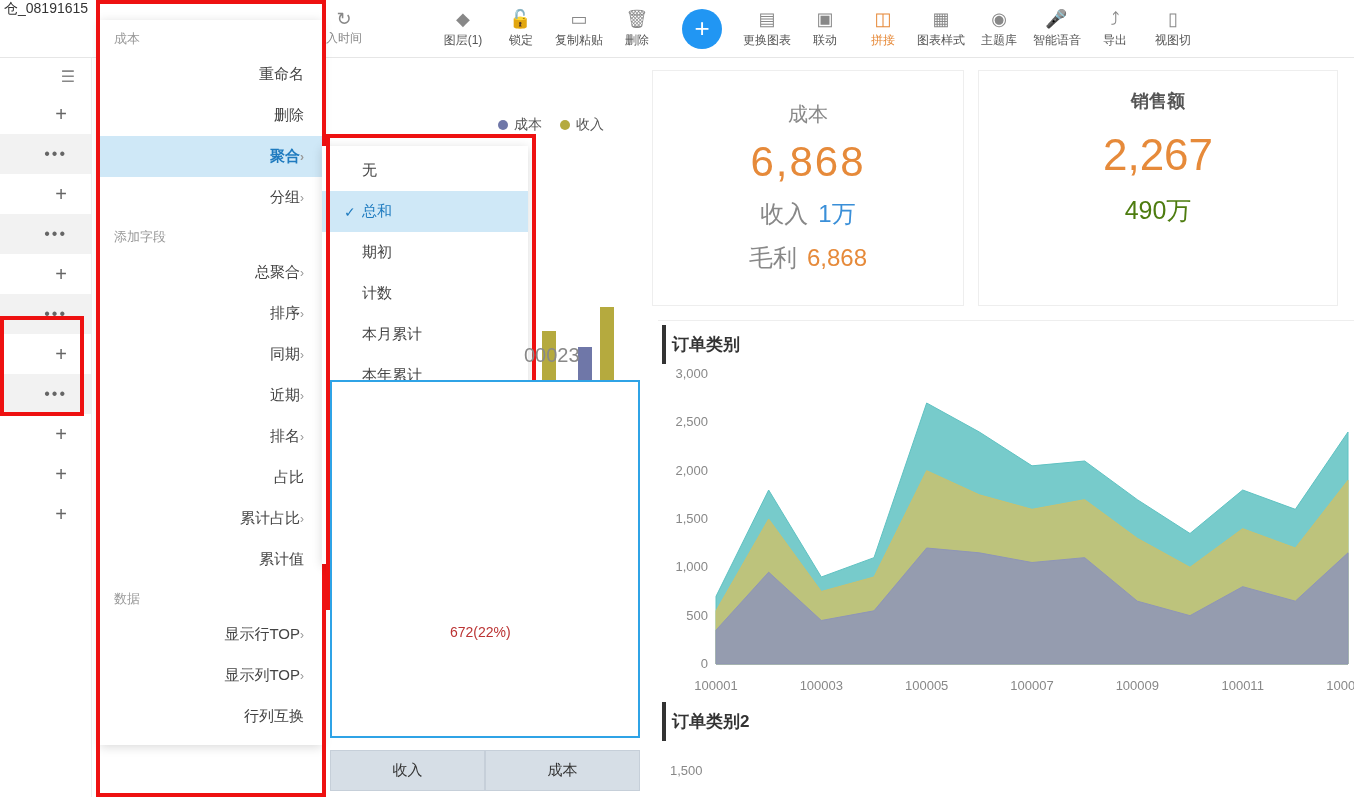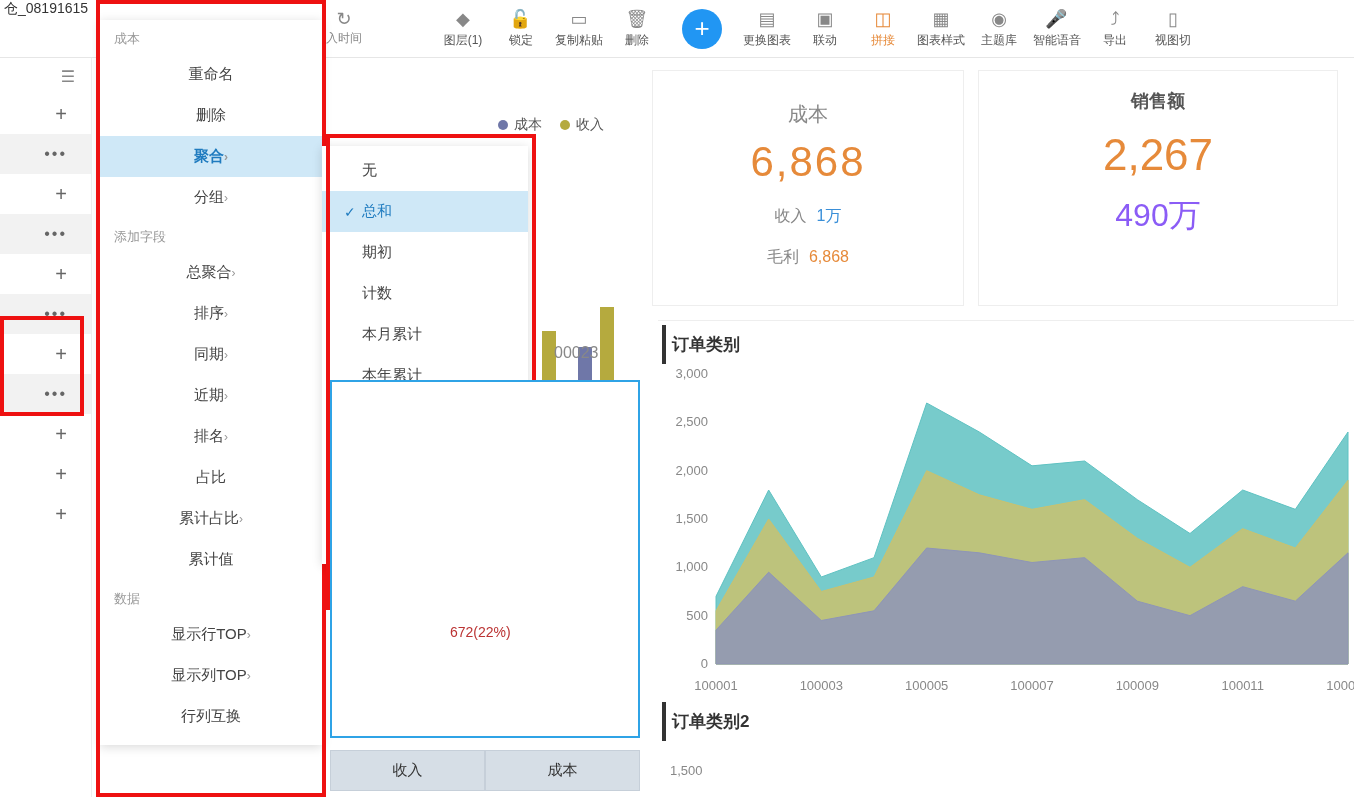--- a/index.html
+++ b/index.html
@@ -14,51 +14,51 @@
 .spacer { flex: 0 0 430px; }
 
 .left-rail { position: absolute; left: 0; top: 58px; width: 92px; height: 740px; border-right: 1px solid #eee; }
 .rail-toggle { height: 36px; display: flex; align-items: center; justify-content: flex-end; padding-right: 16px; color: #888; }
 .rail-row { height: 40px; display: flex; align-items: center; justify-content: flex-end; padding-right: 24px; color: #666; font-size: 20px; }
 .rail-row.dots { background: #f2f2f2; font-size: 16px; letter-spacing: 2px; }
 .hl-box1 { position: absolute; left: 0; top: 316px; width: 84px; height: 100px; border: 4px solid #e11; pointer-events: none; }
 
 .ctx-menu { position: absolute; left: 100px; top: 20px; width: 222px; background: #fff; box-shadow: 0 2px 10px rgba(0,0,0,.15); font-size: 15px; color: #444; padding-bottom: 8px; }
 .ctx-header { padding: 10px 14px 6px; color: #999; font-size: 13px; }
-.ctx-item { padding: 11px 18px; display: flex; justify-content: center; align-items: center; cursor: pointer; }
+.ctx-item { padding: 11px 18px; display: flex; justify-content: flex-end; align-items: center; cursor: pointer; }
 .ctx-item:hover, .ctx-item.active { background: #cfe8f7; color: #1f7bbf; font-weight: bold; }
 .ctx-item .chev { color: #999; font-size: 12px; }
 .hl-menu1 { position: absolute; left: 96px; top: 0; width: 230px; height: 797px; border: 4px solid #e11; pointer-events: none; }
 
 .sub-menu { position: absolute; left: 322px; top: 146px; width: 206px; background: #fff; box-shadow: 0 2px 10px rgba(0,0,0,.15); font-size: 15px; color: #444; padding: 4px 0; }
 .sub-item { padding: 11px 22px; cursor: pointer; display: flex; align-items: center; }
 .sub-item.sel { background: #cfe8f7; color: #1f7bbf; }
 .sub-item .chk { width: 18px; color: #1f7bbf; font-size: 14px; }
 .hl-menu2 { position: absolute; left: 326px; top: 134px; width: 210px; height: 476px; border: 4px solid #e11; pointer-events: none; }
 
 .dash { position: absolute; left: 330px; top: 62px; right: 0; bottom: 0; }
 
 .legend { position: absolute; left: 168px; top: 54px; font-size: 14px; color: #555; display: flex; gap: 18px; }
 .ldot { width: 10px; height: 10px; border-radius: 50%; display: inline-block; margin-right: 6px; vertical-align: middle; }
 .bars-frag { position: absolute; left: 212px; top: 175px; width: 90px; height: 150px; display: flex; align-items: flex-end; gap: 8px; }
 .bar { width: 14px; }
-.xcat { position: absolute; left: 194px; top: 282px; color: #888; font-size: 16px; margin-left: 30px; }
+.xcat { position: absolute; left: 194px; top: 282px; color: #888; font-size: 20px; }
 
 .kpi { position: absolute; background: #fff; border: 1px solid #eee; }
 .kpi1 { left: 322px; top: 8px; width: 312px; height: 236px; text-align: center; padding-top: 30px; }
 .kpi1 .title { font-size: 20px; color: #888; margin-bottom: 10px; }
 .kpi1 .big { font-size: 42px; color: #e68a3a; letter-spacing: 2px; }
-.kpi1 .row { font-size: 16px; color: #888; margin-top: 20px; }
+.kpi1 .row { font-size: 24px; color: #888; margin-top: 12px; }
 .kpi1 .row .v1 { color: #3a8fd8; margin-left: 10px; }
 .kpi1 .row .v2 { color: #e68a3a; margin-left: 10px; }
 
 .kpi2 { left: 648px; top: 8px; width: 360px; height: 236px; text-align: center; padding-top: 18px; }
 .kpi2 .t { font-size: 18px; color: #555; font-weight: bold; }
 .kpi2 .v1 { font-size: 44px; color: #e68a3a; margin: 17px 0 14px; }
-.kpi2 .v2 { font-size: 32px; color: #8b5cf6; }
+.kpi2 .v2 { font-size: 25px; color: #4d7c0f; }
 
 .picker-card { position: absolute; left: 0; top: 318px; width: 310px; height: 358px; border: 2px solid #2fa3e6; background: #fff; }
 
 .pie-label { position: absolute; left: 120px; top: 562px; color: #b33; font-size: 14px; }
 
 .thead { position: absolute; left: 0; top: 688px; width: 310px; display: flex; }
 .thead div { flex: 1; background: #d6dee6; text-align: center; padding: 10px 0; font-size: 15px; color: #333; border: 1px solid #c6cfd9; }
 
 .chart2 { position: absolute; left: 328px; top: 258px; width: 700px; height: 410px; background: #fff; border-top: 1px solid #eee; }
 .ch-title { font-size: 17px; font-weight: bold; color: #333; padding: 8px 6px; border-left: 4px solid #333; margin: 4px 0 0 4px; }

